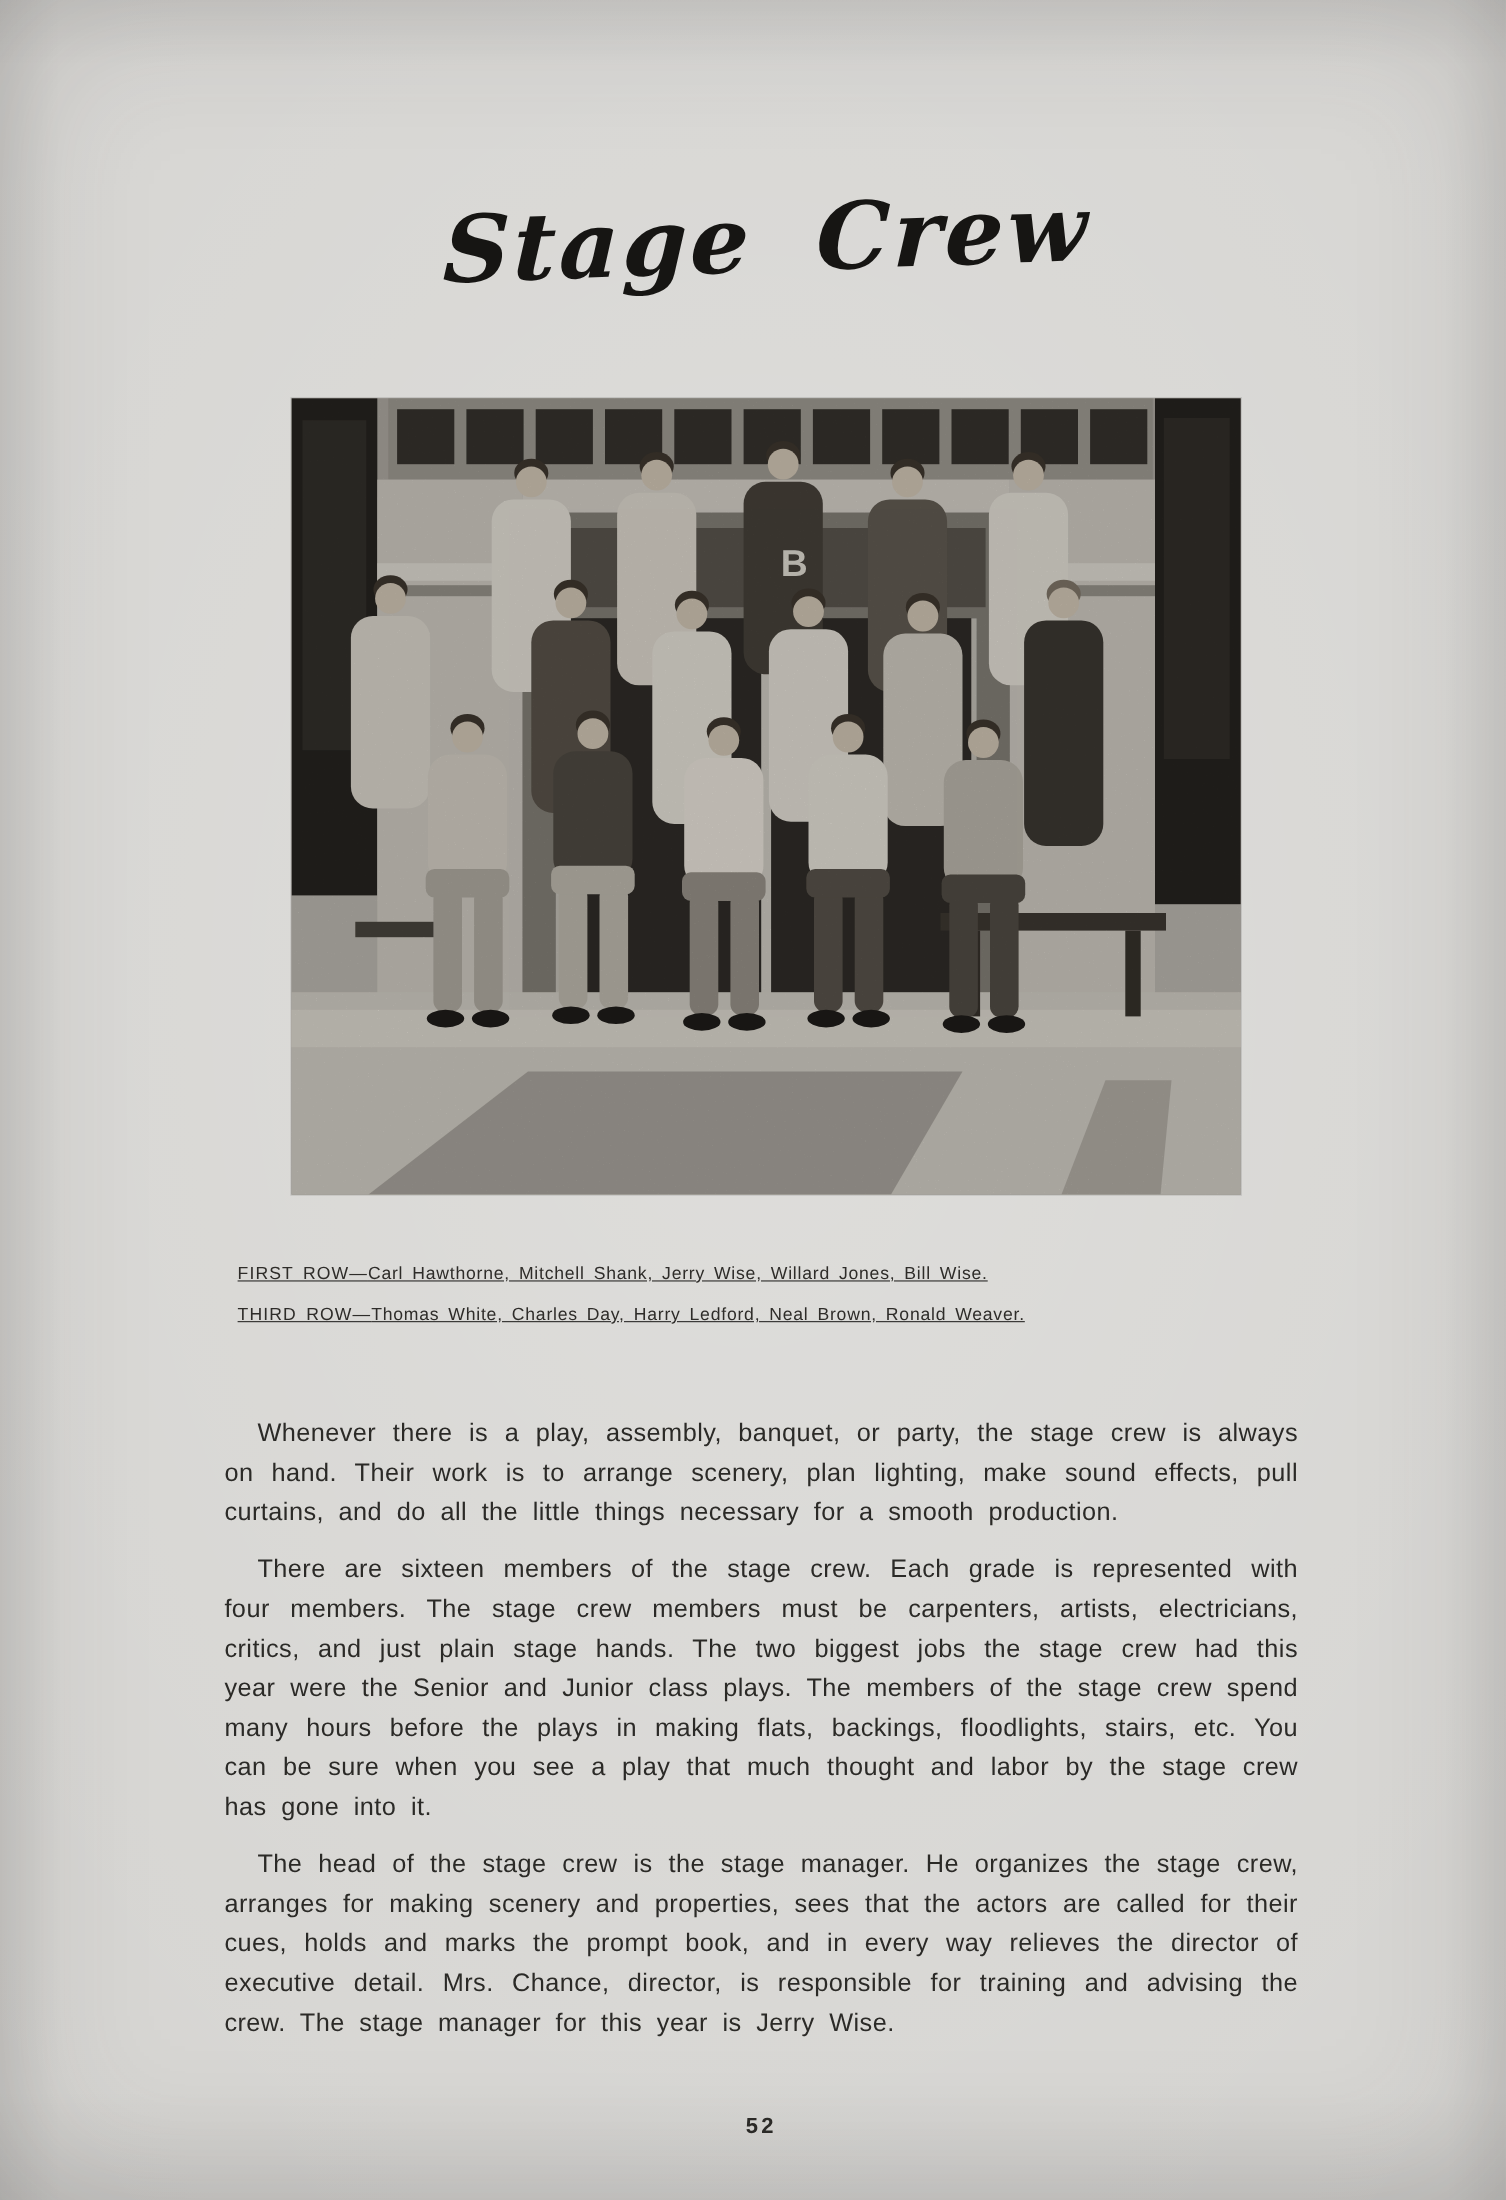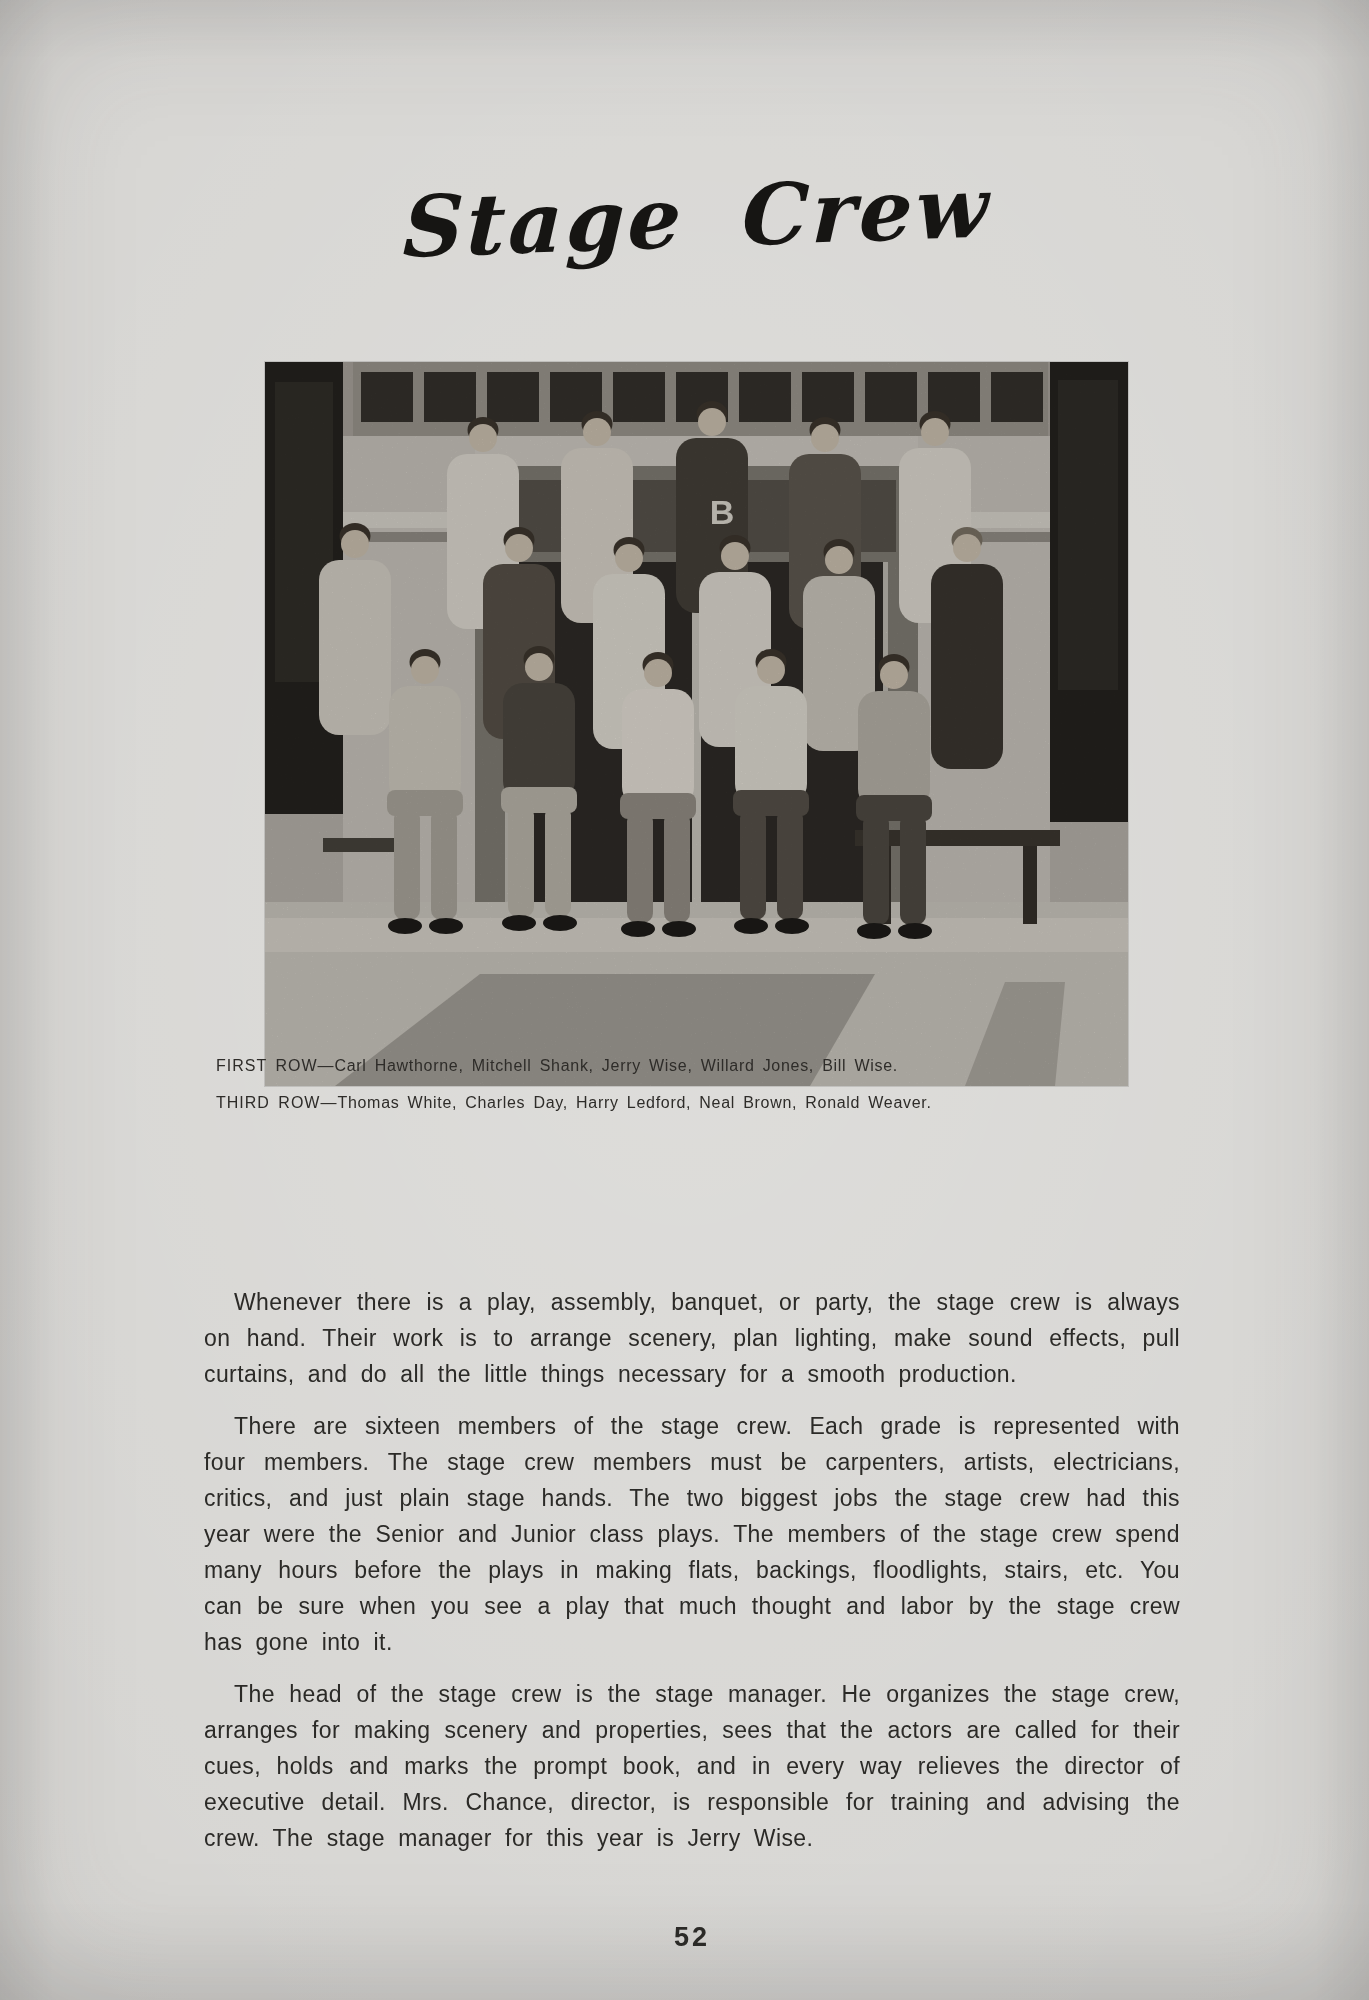--- a/index.html
+++ b/index.html
@@ -36,21 +36,21 @@
     transform:rotate(-2deg) skewX(-4deg);
     padding-left:26px;
   }
   .photo{
     position:absolute; left:265px; top:362px; width:863px; height:724px;
     background:#9b978f;
     box-shadow:0 0 0 1px rgba(0,0,0,0.12);
   }
   .photo svg{ display:block; width:100%; height:100%; }
   .captions{
-    position:absolute; left:216px; top:1053px; width:964px;
+    position:absolute; left:216px; top:1146px; width:964px;text-decoration:underline;
   }
   .caption{
     font-size:16px;
     line-height:25px;
     letter-spacing:0.7px;
     word-spacing:3px;
     color:#2e2c29;
     padding-left:46px;
     text-indent:-46px;
     margin-bottom:12px;
@@ -65,21 +65,21 @@
     letter-spacing:0.4px;
     word-spacing:6.5px;
     text-align:justify;
     text-indent:30px;
     color:#2b2a27;
     margin-bottom:16px;
   }
   .page-number{
     position:absolute; top:1922px; left:204px; width:976px;
     text-align:center;
-    font-size:27px;
+    font-size:20px;
     font-weight:bold;
     letter-spacing:3px;
     color:#2b2a27;
   }
 </style>
 </head>
 <body>
 
 <div class="page">
 

